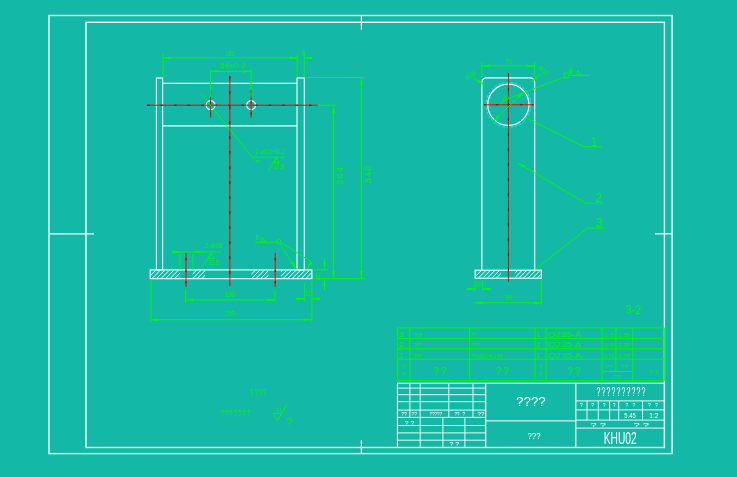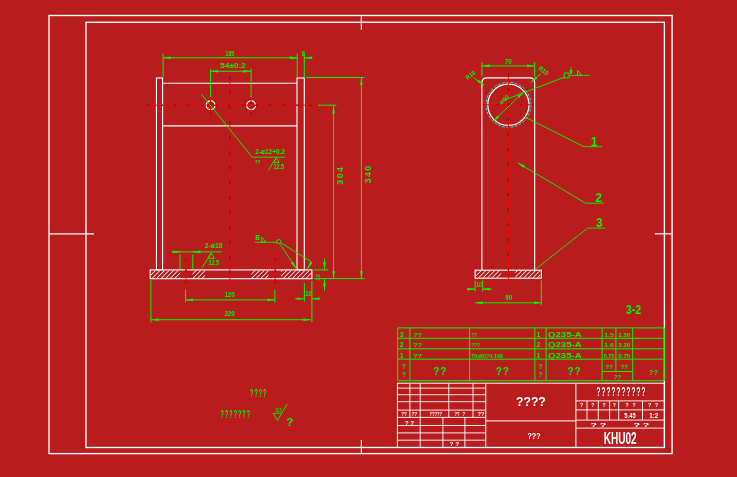--- a/index.html
+++ b/index.html
@@ -1,14 +1,14 @@
 <!DOCTYPE html>
 <html><head><meta charset="utf-8"><style>
 html,body{margin:0;padding:0;background:#000;}
-#c{position:relative;width:737px;height:477px;background:#b91c1c;overflow:hidden;font-weight:bold;}
+#c{position:relative;width:737px;height:477px;background:#14b8a6;overflow:hidden;}
 text{font-family:"Liberation Sans",sans-serif;}
 </style></head><body>
 <div id="c">
 <svg width="737" height="477" viewBox="0 0 737 477" style="filter:blur(0.3px)">
 <defs>
 <marker id="a" viewBox="0 0 8 3" markerWidth="8" markerHeight="3" refX="7.7" refY="1.5" orient="auto-start-reverse" markerUnits="userSpaceOnUse">
           <path d="M8 1.5 L0 0.15 L0 2.85 Z" fill="#00fa00"></path>
         </marker>
 <pattern id="h" patternUnits="userSpaceOnUse" width="3.2" height="3.2" patternTransform="rotate(45)">
           <line x1="0" y1="0" x2="0" y2="3.2" stroke="#dcffff" stroke-width="1.5"></line>

